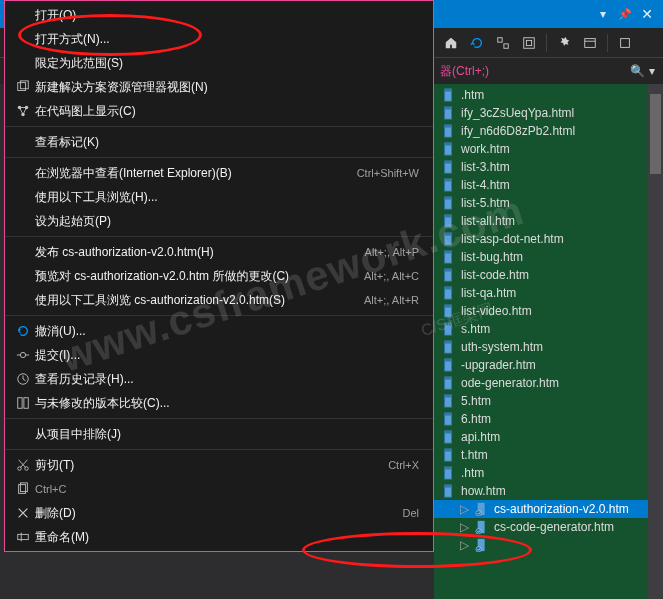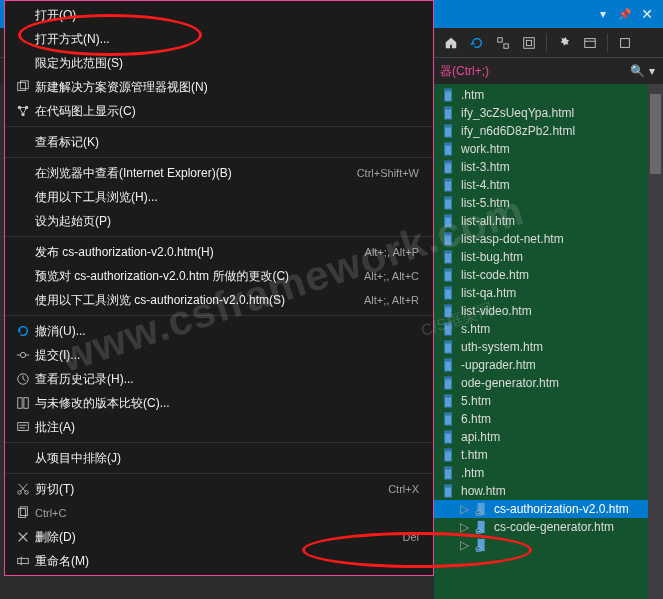--- a/index.html
+++ b/index.html
@@ -467,31 +467,20 @@
     <div class="mitem">
       <span class="micon">
         <svg viewBox="0 0 16 16">
           <rect x="2" y="2" width="5" height="12" fill="none" stroke="currentColor"></rect>
           <rect x="9" y="2" width="5" height="12" fill="none" stroke="currentColor"></rect>
         </svg>
       </span>
       <span class="mlabel">与未修改的版本比较(C)...</span>
       <span class="mshort"></span>
     </div>
-    <div class="mitem">
-      <span class="micon">
-        <svg viewBox="0 0 16 16">
-          <rect x="2" y="3" width="12" height="9" fill="none" stroke="currentColor"></rect>
-          <line x1="4" y1="6" x2="12" y2="6" stroke="currentColor"></line>
-          <line x1="4" y1="9" x2="10" y2="9" stroke="currentColor"></line>
-        </svg>
-      </span>
-      <span class="mlabel">批注(A)</span>
-      <span class="mshort"></span>
-    </div>
     <div class="msep"></div>
     <div class="mitem">
       <span class="micon"></span>
       <span class="mlabel">从项目中排除(J)</span>
       <span class="mshort"></span>
     </div>
     <div class="msep"></div>
     <div class="mitem">
       <span class="micon">
         <svg viewBox="0 0 16 16">

